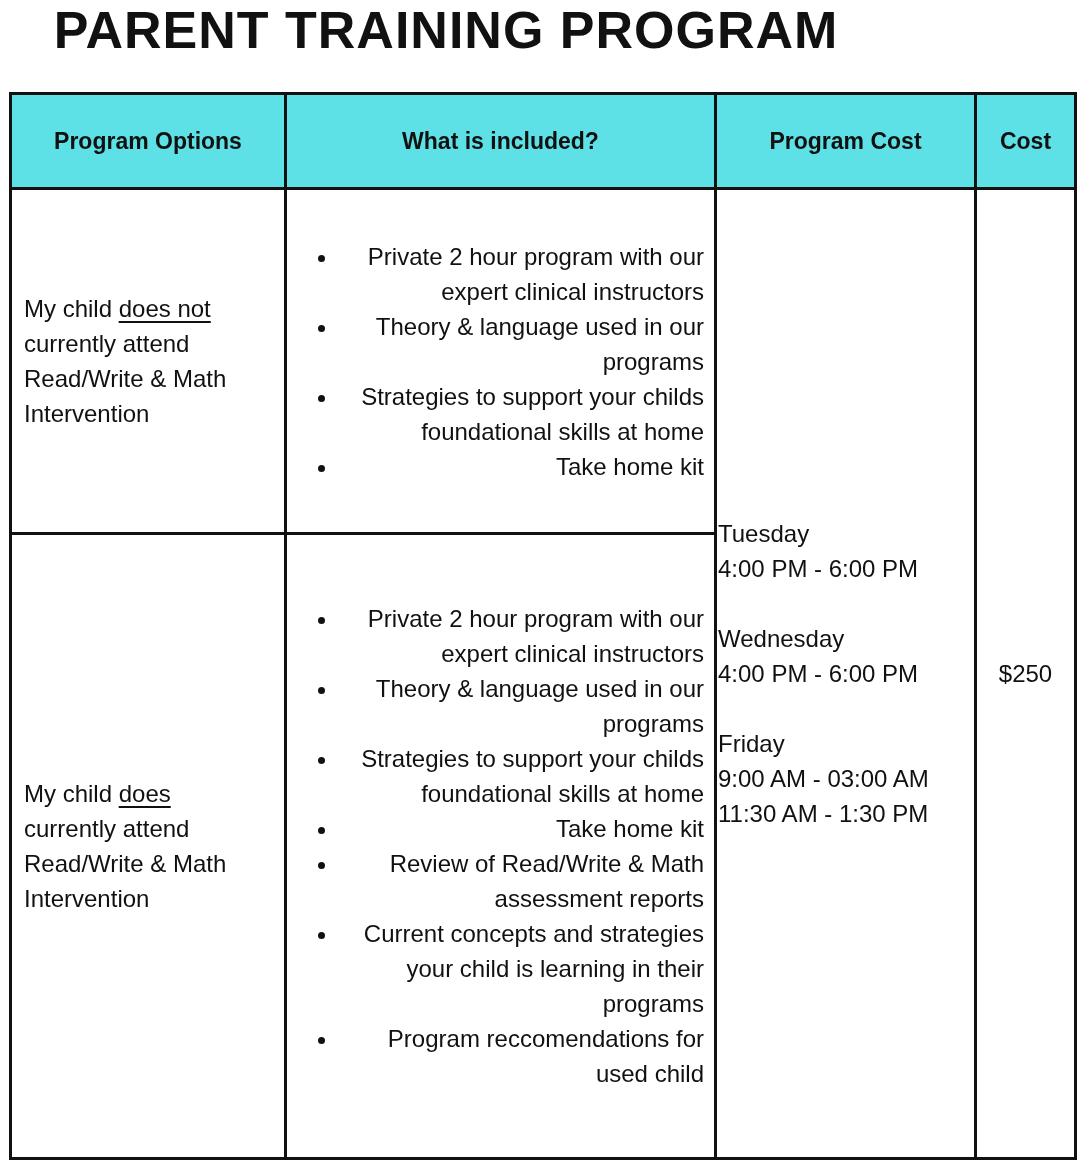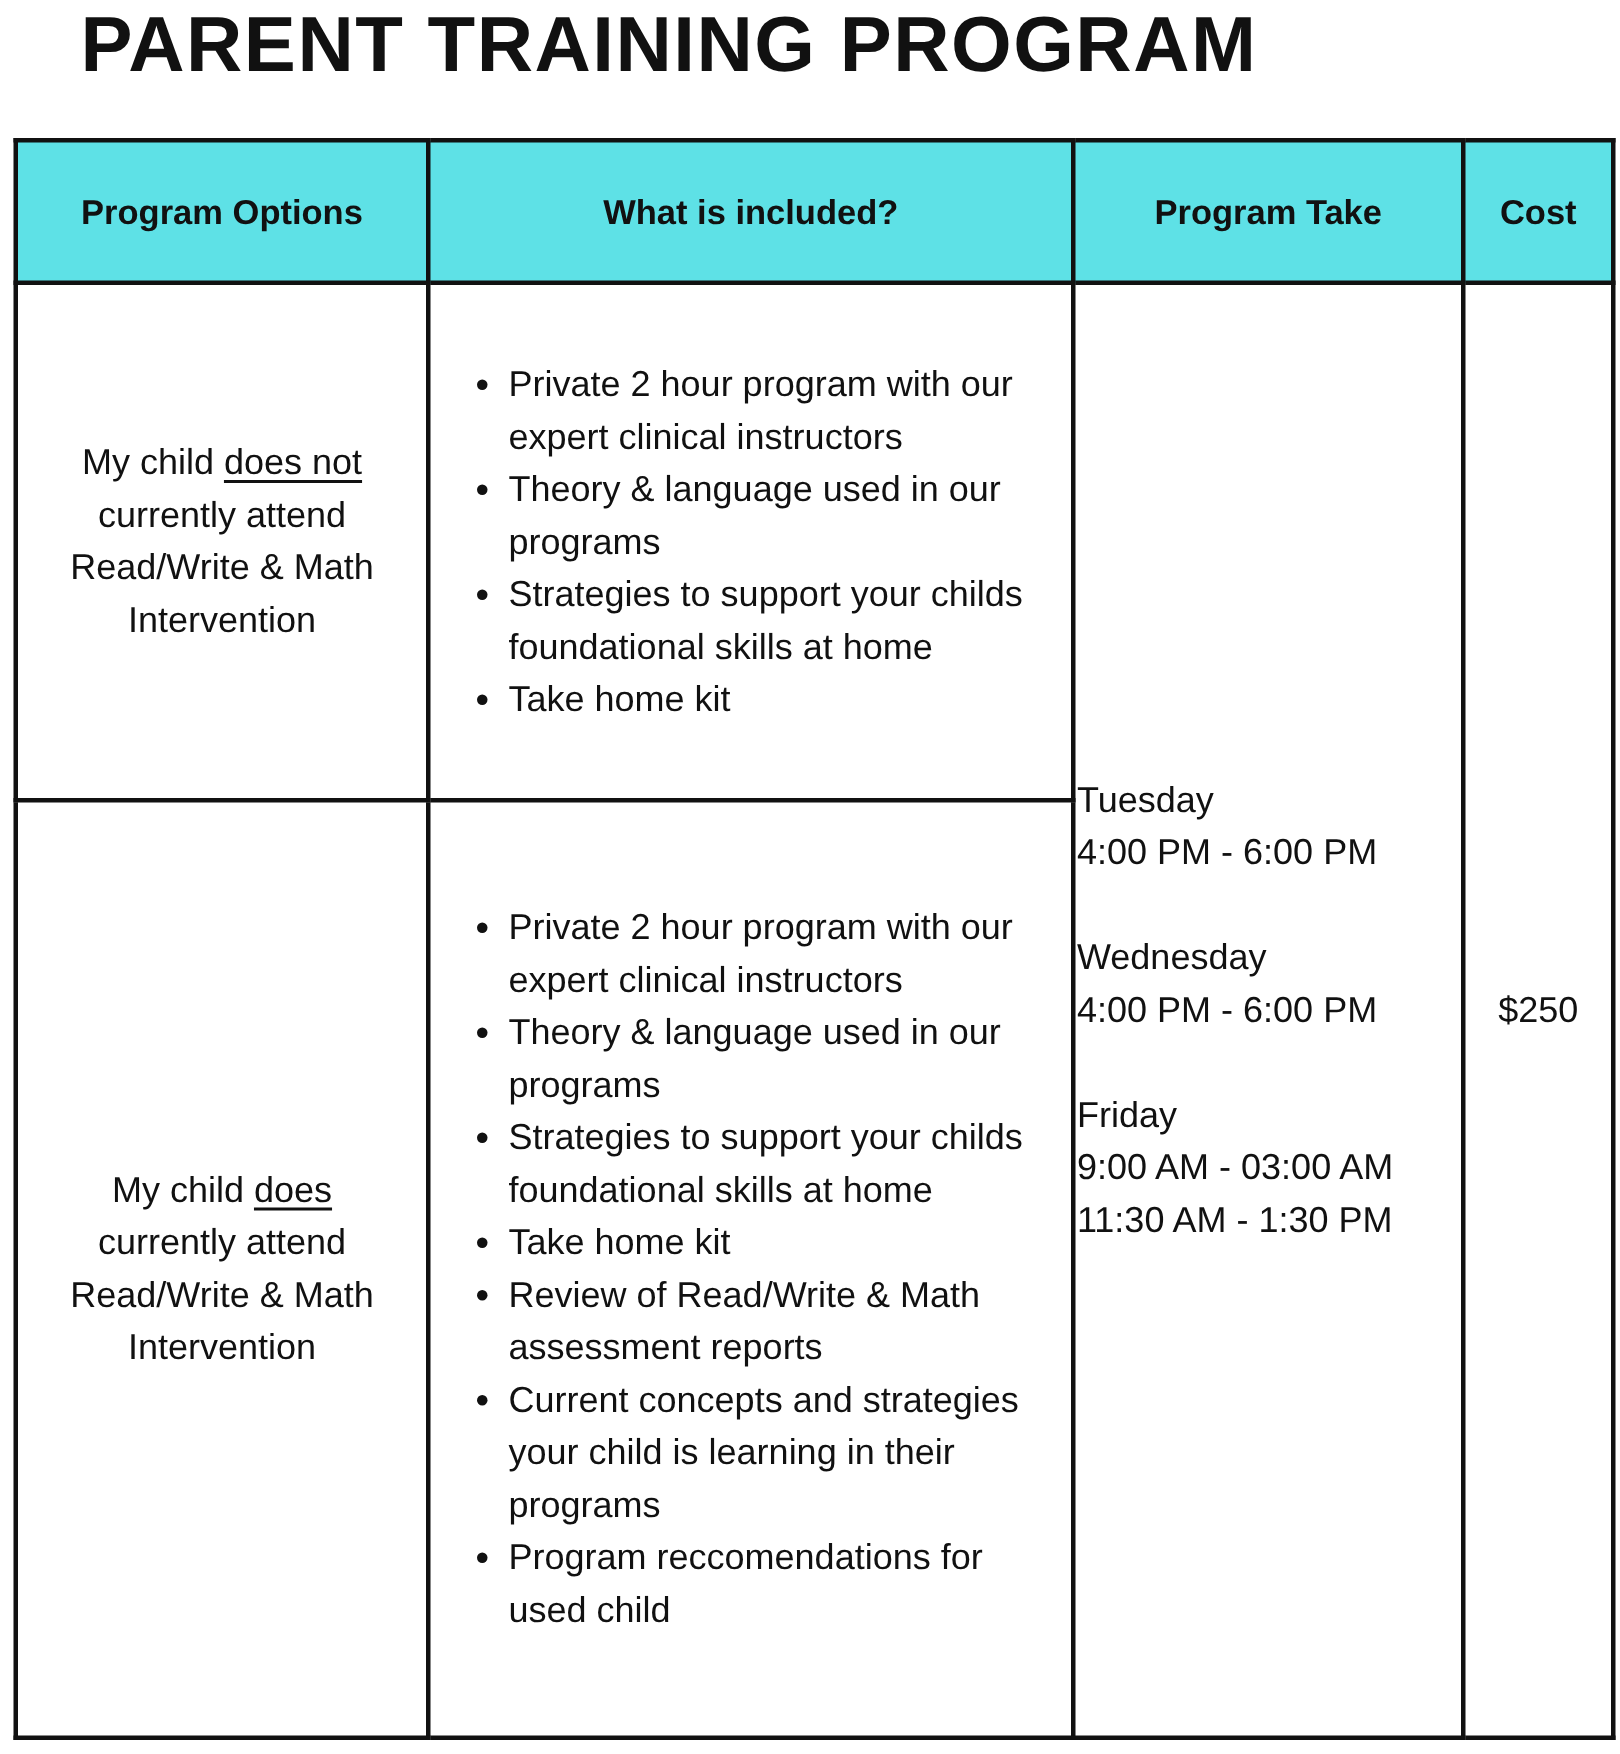--- a/index.html
+++ b/index.html
@@ -2,40 +2,40 @@
 <html><head>
 <meta charset="utf-8">
 <style>
   html, body { margin:0; padding:0; background:#ffffff; }
   body { width:1080px; height:1169px; position:relative; overflow:hidden; font-family:"Liberation Sans", sans-serif; color:#111; }
   .title { position:absolute; top:0; left:0; width:892px; text-align:center; font-size:52px; font-weight:bold; letter-spacing:1px; line-height:60px; }
   table { position:absolute; left:9px; top:92px; border-collapse:collapse; width:1068px;padding-left:48px; }
   td, th { border:3px solid #111; }
   th { background:#5ee1e6; height:90px; font-size:23px; font-weight:bold; text-align:center; }
   td { font-size:24px; line-height:35px; vertical-align:middle; }
-  .opt { text-align:center; padding:0 12px; }
+  .opt { text-align:left; padding:0 12px; }
   .inc ul { margin:0; padding:0 10px 0 52px; }
-  .inc li { margin:0; }
+  .inc li { margin:0;text-align:right; }
   .inc { padding:14px 0; }
   .times { }
   .times .gap { height:35px; }
   .cost { text-align:center;margin-top:16px; }
   u { text-underline-offset:4px; }
 </style>
 </head>
 <body>
 
 <div class="title">PARENT TRAINING PROGRAM</div>
 
 <table>
   <thead>
     <tr>
       <th style="width:270px">Program Options</th>
       <th style="width:425px">What is included?</th>
-      <th style="width:255px">Program Take</th>
+      <th style="width:255px">Program Cost</th>
       <th>Cost</th>
     </tr>
   </thead>
   <tbody>
     <tr style="height:345px">
       <td class="opt">
         <span>My child </span><u>does not</u><br>
         <span>currently attend Read/Write &amp; Math Intervention</span>
       </td>
       <td class="inc">

